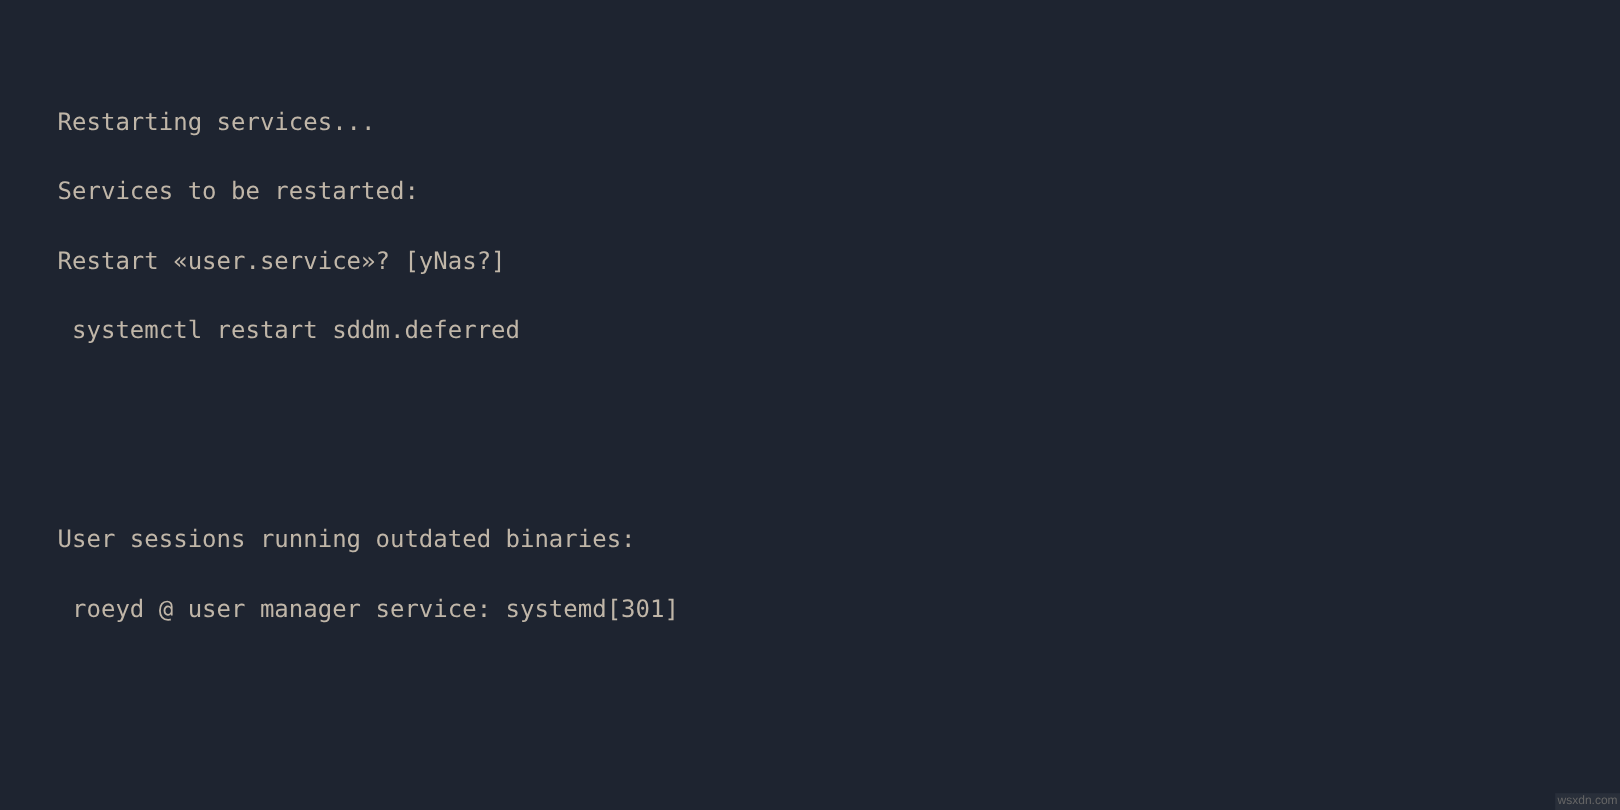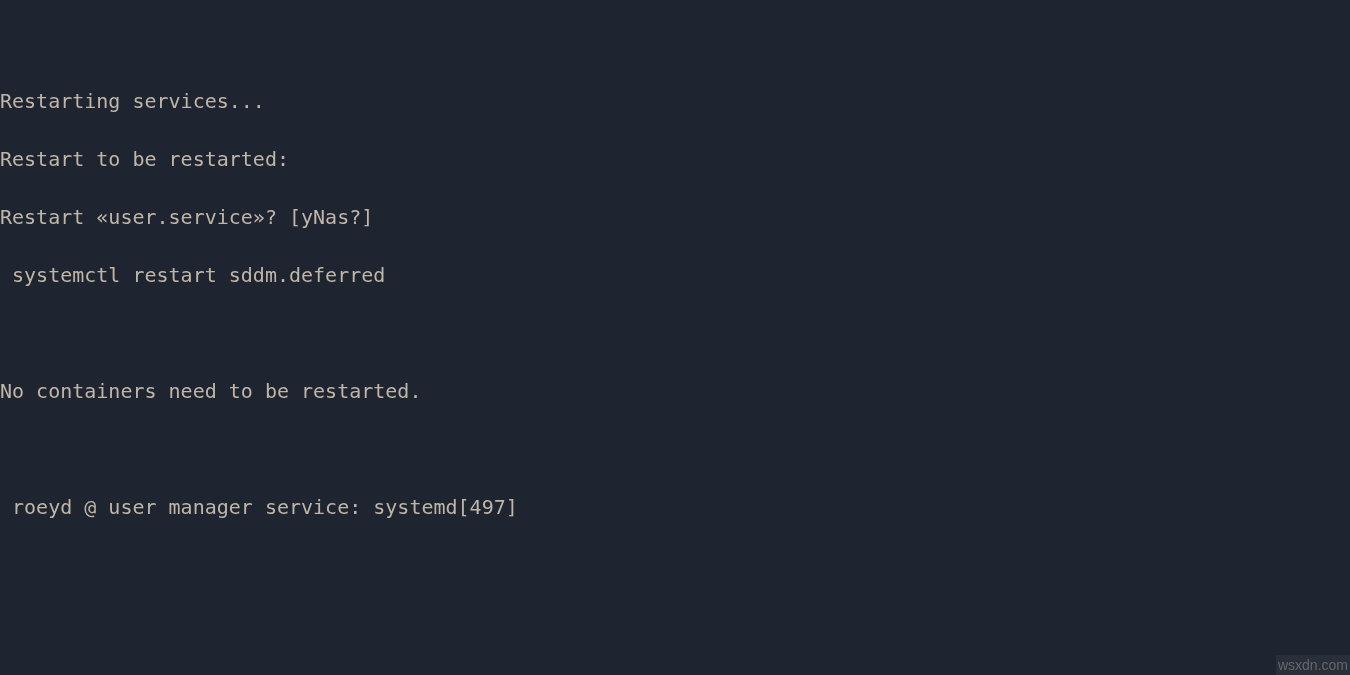--- a/index.html
+++ b/index.html
@@ -15,45 +15,46 @@
       overflow: hidden;
       position: relative;
     }
     .terminal {
       padding: 0;
       white-space: pre;
     }
     .line {
       height: 29px;
       display: block;
+      margin-left: 48px;
     }
     .watermark {
       position: absolute;
       bottom: 0;
       right: 0;
-      font-size: 14px;
+      font-size: 10px;
       color: #666;
       font-family: sans-serif;
       background: rgba(255,255,255,0.05);
       padding: 0 2px;
     }
   </style>
 </head>
 <body>
 
 <div class="terminal">
 <span class="line"></span>
 <span class="line">Restarting services...</span>
-<span class="line">Restart to be restarted:</span>
+<span class="line">Services to be restarted:</span>
 <span class="line">Restart «user.service»? [yNas?]</span>
 <span class="line"> systemctl restart sddm.deferred</span>
 <span class="line"></span>
-<span class="line">No containers need to be restarted.</span>
 <span class="line"></span>
-<span class="line"> roeyd @ user manager service: systemd[497]</span>
+<span class="line">User sessions running outdated binaries:</span>
+<span class="line"> roeyd @ user manager service: systemd[301]</span>
 <span class="line"></span>
 
 
 
 
 
 
 
 
 

